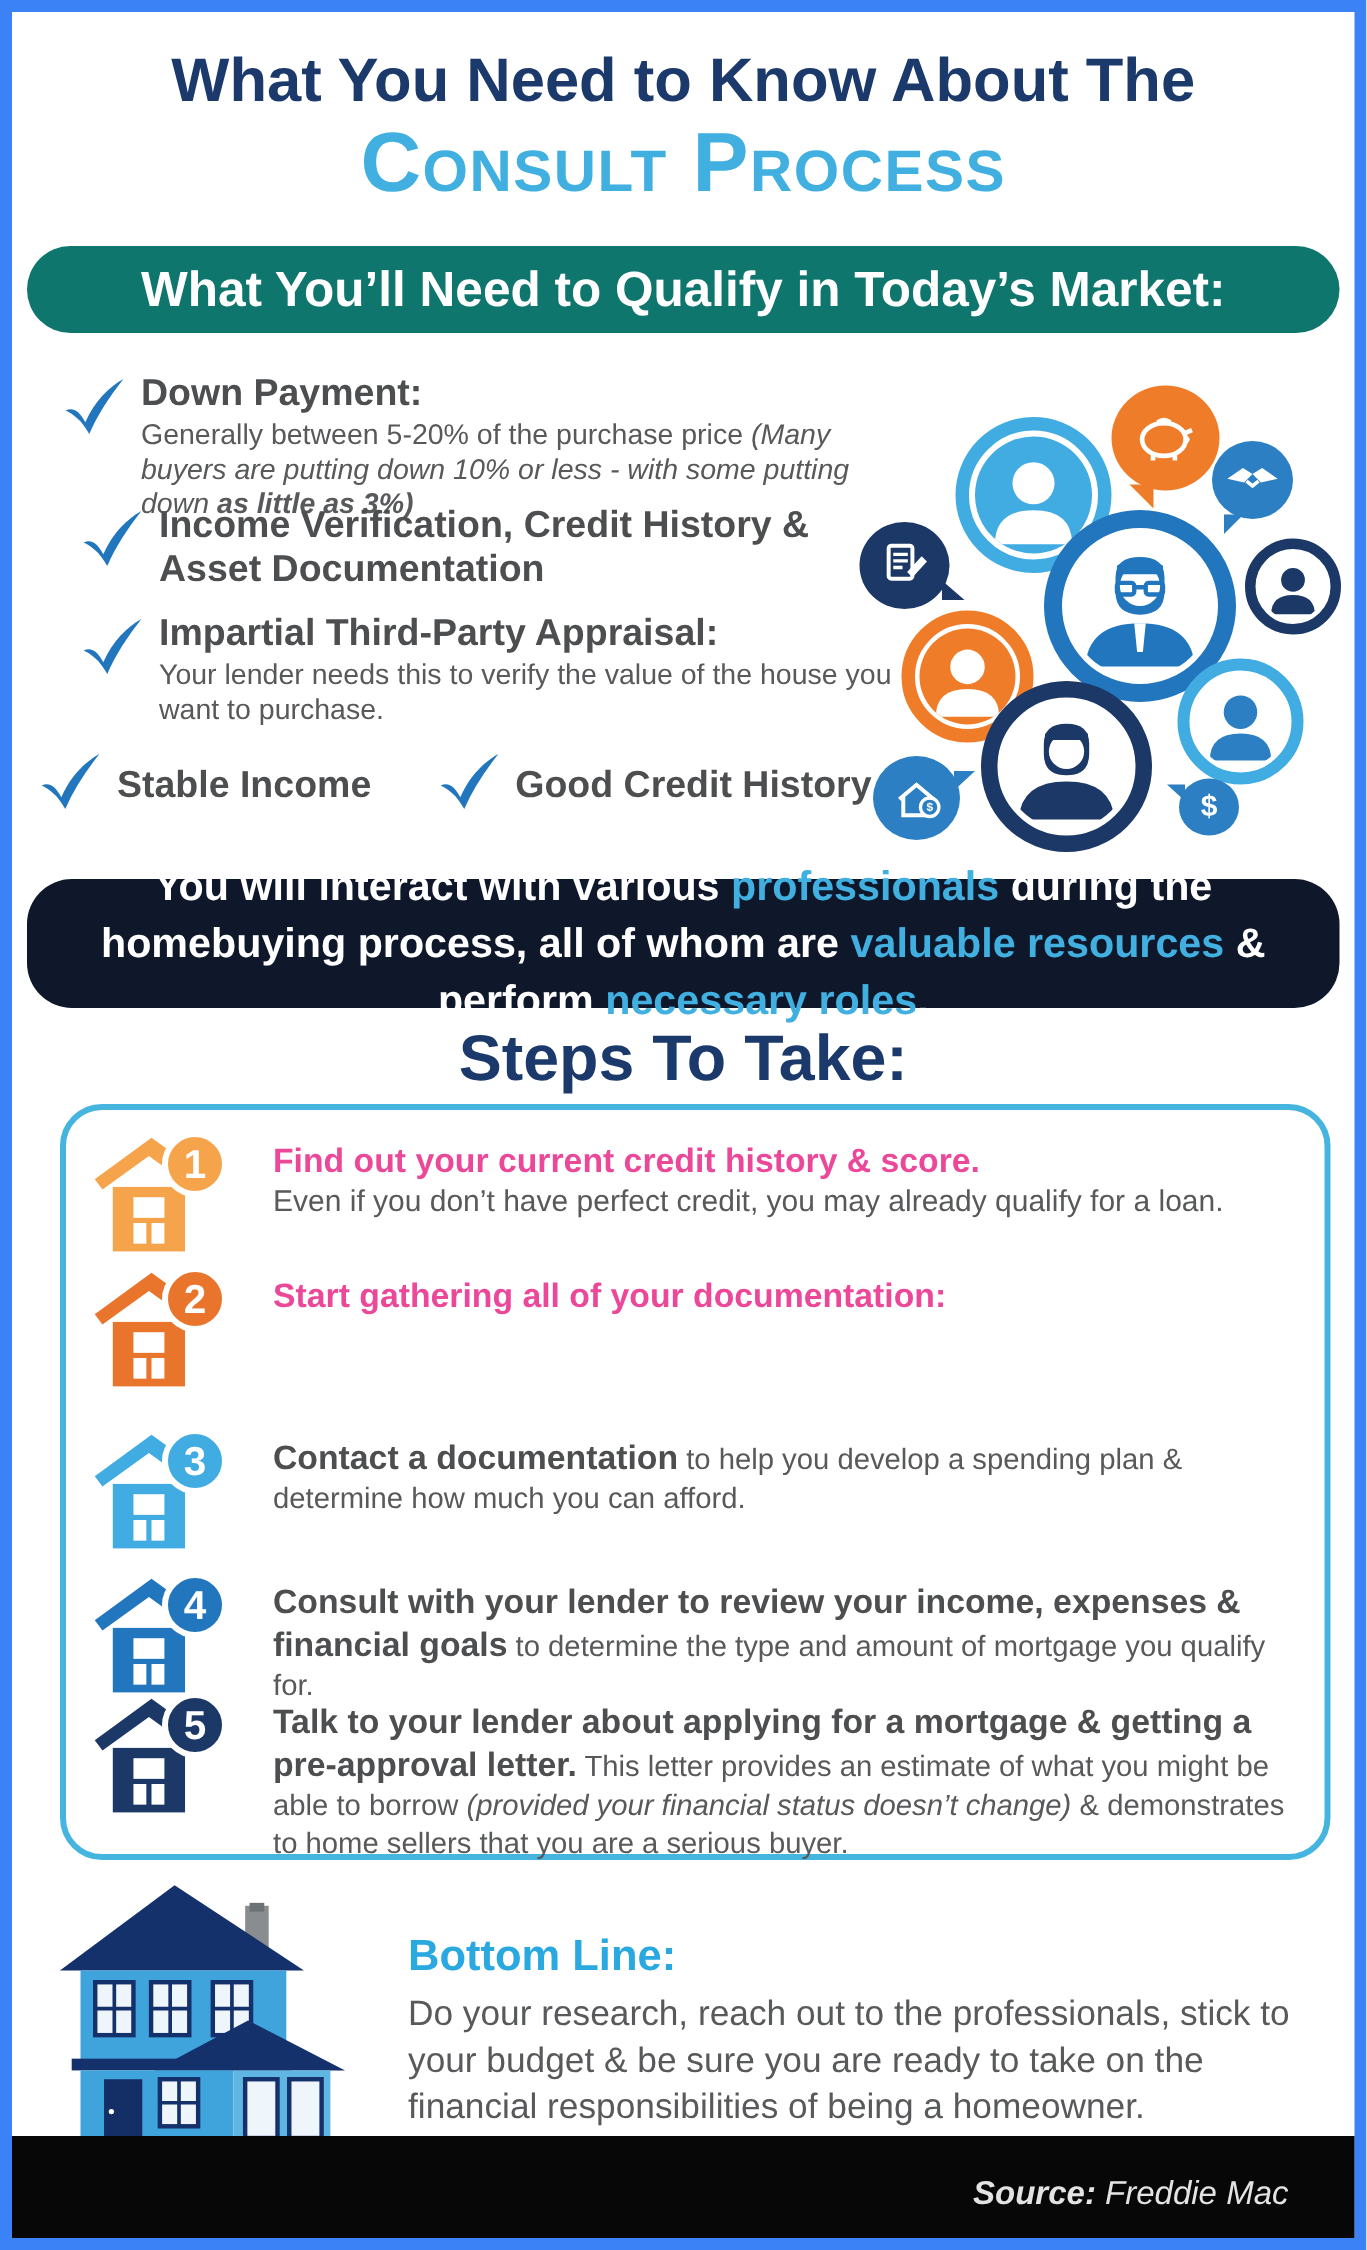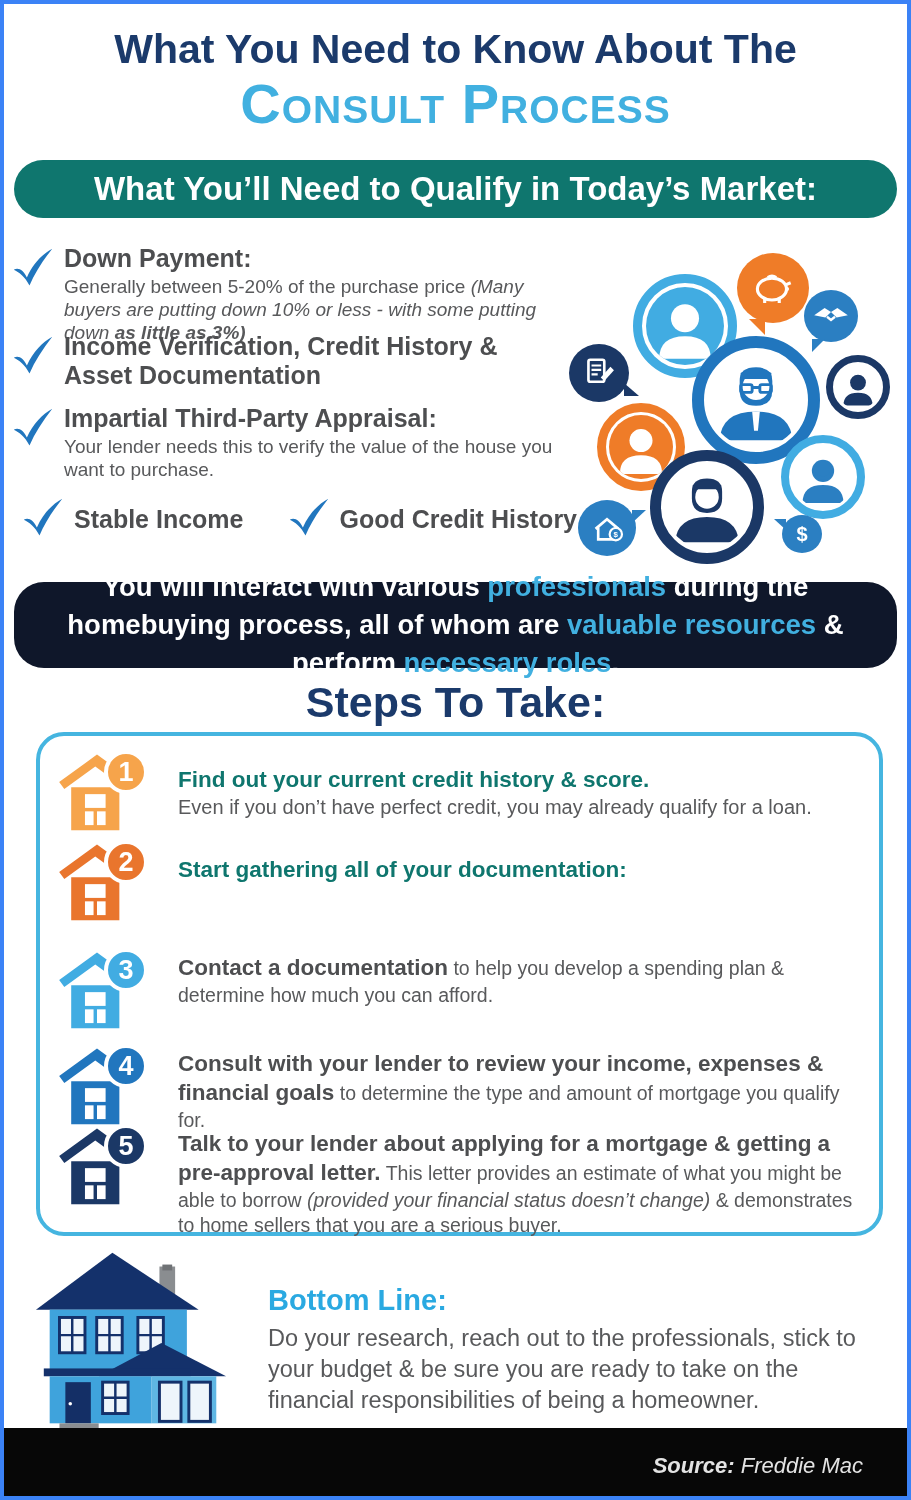--- a/index.html
+++ b/index.html
@@ -1,36 +1,36 @@
 <!DOCTYPE html>
 <html><head>
 <meta charset="utf-8">
 <style>
   * { margin:0; padding:0; box-sizing:border-box; }
   html,body { background:#fff; }
   body { font-family:"Liberation Sans", sans-serif; }
   .page {
     position:relative; width:911px; height:1500px; margin:0 auto;
-    background:#fff; border:4px solid #3b82f6; overflow:hidden;
+    background:#fff; border:8px solid #3b82f6; overflow:hidden;
   }
 
   
   .title-block { position:absolute; top:22px; left:0; width:100%; text-align:center; }
   .title-line1 { font-size:41px; font-weight:800; color:#1b3a6b; letter-spacing:0; }
   .title-line2 { font-size:56px; font-weight:800; color:#41b0e0; font-variant:small-caps; letter-spacing:1px; line-height:1.05; margin-top:2px; }
 
   .banner { position:absolute; left:10px; right:10px; background:#0f766e; border-radius:30px;
             color:#fff; text-align:center; font-weight:700; }
   .qualify-banner { top:156px; height:58px; line-height:58px; font-size:33px; }
   .interact-banner { top:578px; height:86px; font-size:27.5px; line-height:1.38; padding:6px 28px;
                      display:flex; align-items:center; justify-content:center; background:#0f172a; }
   .hl { color:#41b0e0; }
 
   
-  .check-item { position:absolute; left:8px; display:flex; }
+  .check-item { position:absolute; left:18px; display:flex;justify-content:flex-end; }
   .check-ic { width:42px; height:42px; flex:0 0 42px; margin-right:10px; margin-top:2px; }
   .ck-title { font-size:25px; font-weight:700; color:#4d4e50; line-height:1.15; }
   .ck-body  { font-size:19px; color:#58595b; line-height:1.22; margin-top:2px; }
   .it { font-style:italic; }
   .bi { font-style:italic; font-weight:700; }
   .stable-row { position:absolute; top:496px; left:18px; display:flex; align-items:center; }
   .stable-row .check-ic { margin-top:-4px; }
   .stable-label { font-size:25px; font-weight:700; color:#4d4e50; margin-right:44px; }
 
   
@@ -46,21 +46,21 @@
   .steps-heading { position:absolute; top:674px; left:0; width:100%; text-align:center;
                    font-size:43px; font-weight:800; color:#1b3a6b; }
   .steps-box { position:absolute; left:32px; top:728px; width:847px; height:504px;
                border:4px solid #45b5e0; border-radius:28px; background:#fff; }
   .step { position:absolute; left:14px; display:flex; }
   .step-ic { position:relative; width:96px; height:84px; flex:0 0 96px; margin-right:28px; }
   .step-badge { position:absolute; top:-4px; right:2px; width:44px; height:44px; border-radius:50%;
                 border:4px solid #fff; color:#fff; font-weight:800; font-size:27px;
                 display:flex; align-items:center; justify-content:center; }
   .step-text { width:688px; margin-top:2px; }
-  .step-title { font-size:22.5px; font-weight:700; color:#0f766e; line-height:1.2;margin-top:10px; }
+  .step-title { font-size:22.5px; font-weight:700; color:#ec4899; line-height:1.2; }
   .step-body { font-size:20px; color:#58595b; line-height:1.25; margin-top:2px; }
   .step-flow { font-size:19.5px; color:#58595b; line-height:1.28; }
   .step-flow b { font-size:22.5px; color:#4d4e50; }
 
   
   .house-wrap { position:absolute; left:30px; top:1247px; width:196px; height:180px; }
   .bottom-line { position:absolute; left:264px; top:1280px; width:600px; }
   .bl-heading { font-size:29px; font-weight:700; color:#2aa9e1; }
   .bl-body { font-size:23.5px; color:#58595b; line-height:1.32; margin-top:6px; }
   .source-bar { position:absolute; left:-8px; right:-8px; bottom:-8px; height:76px; background:#070707;

